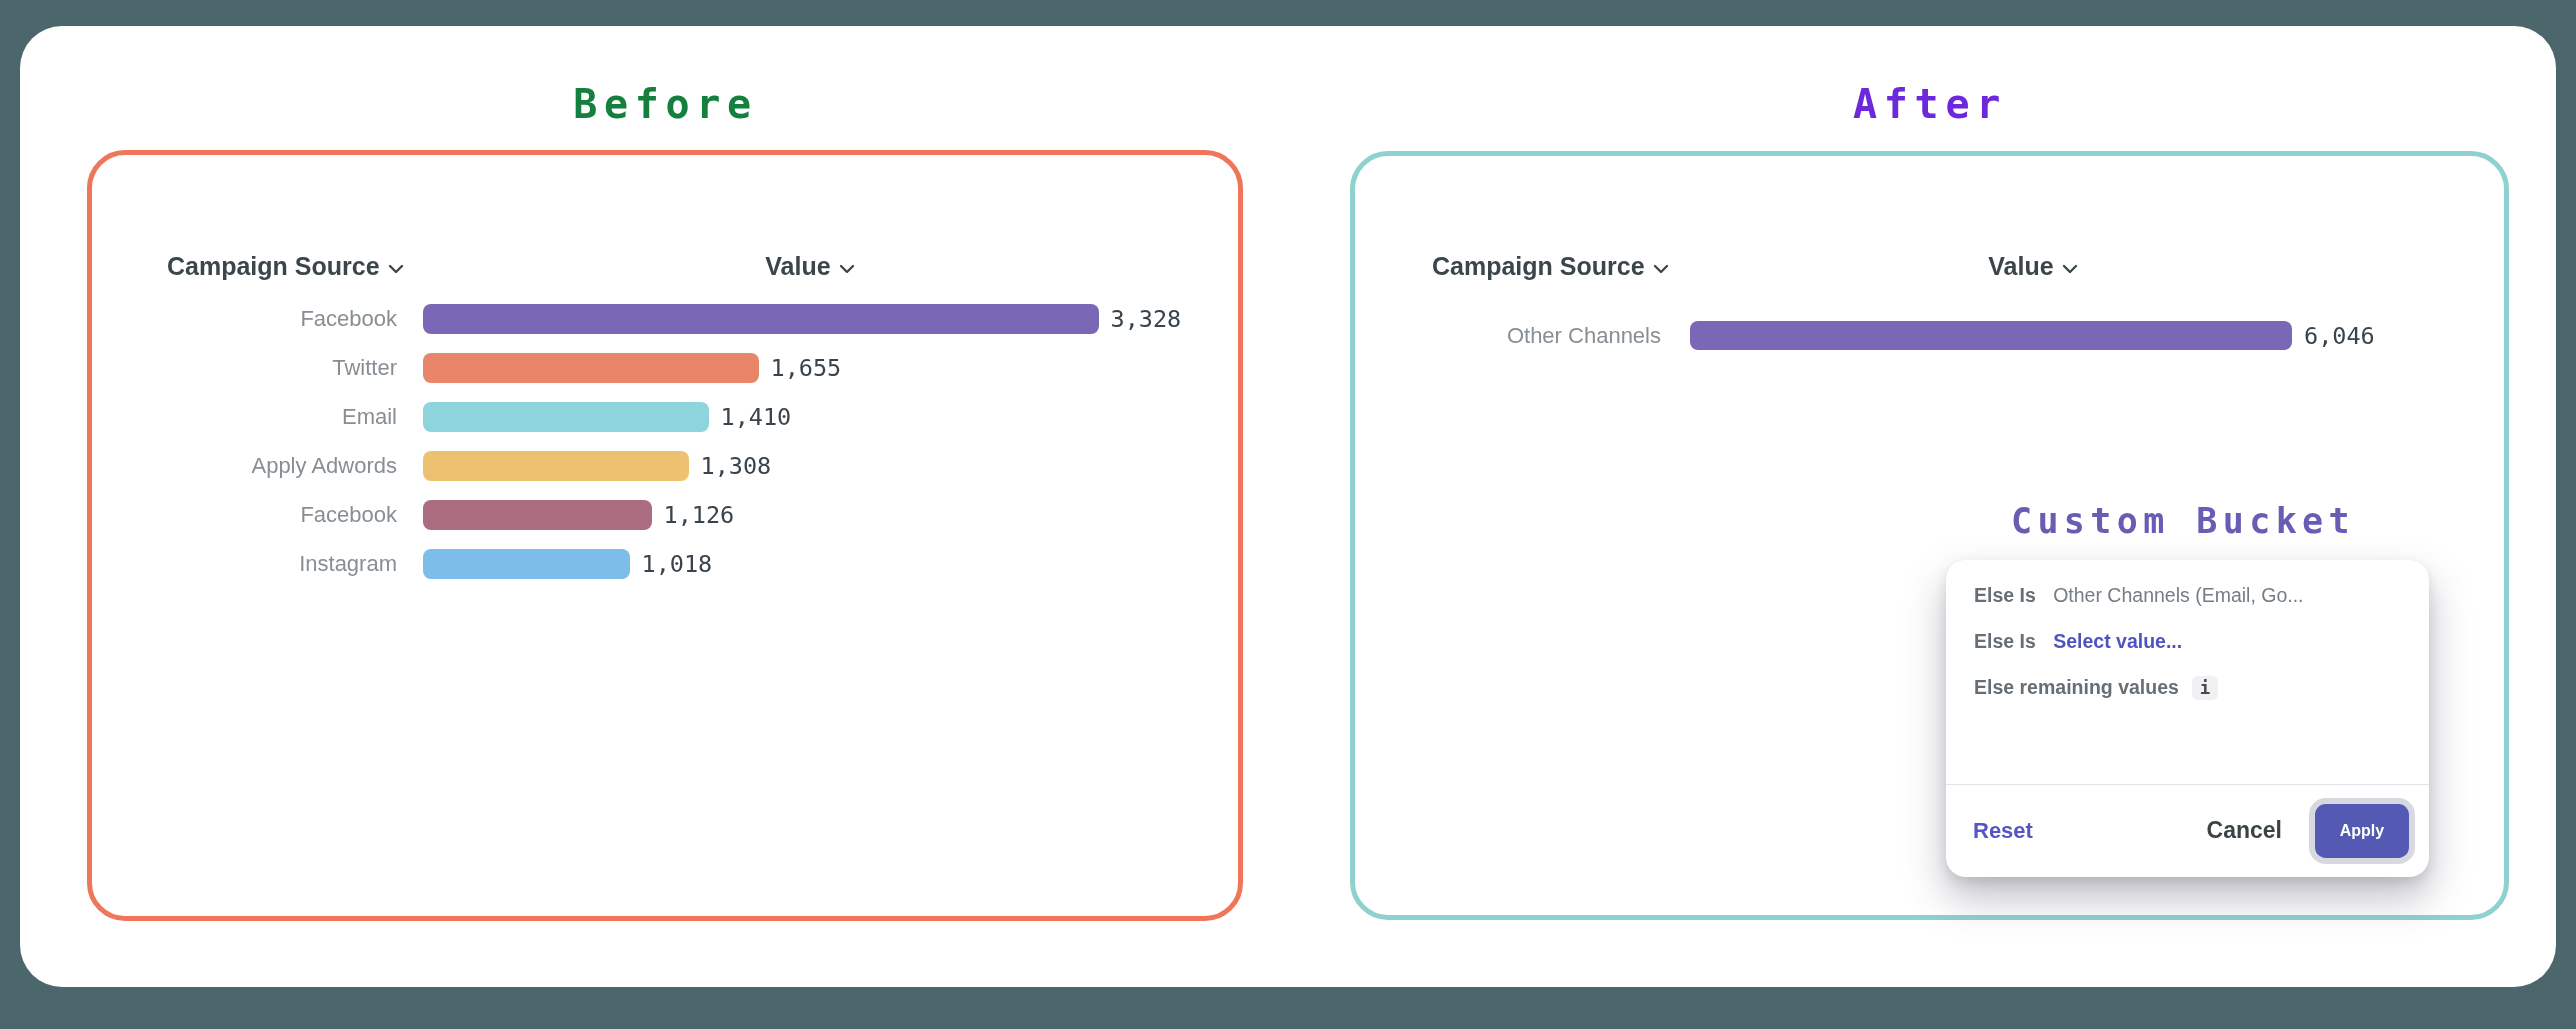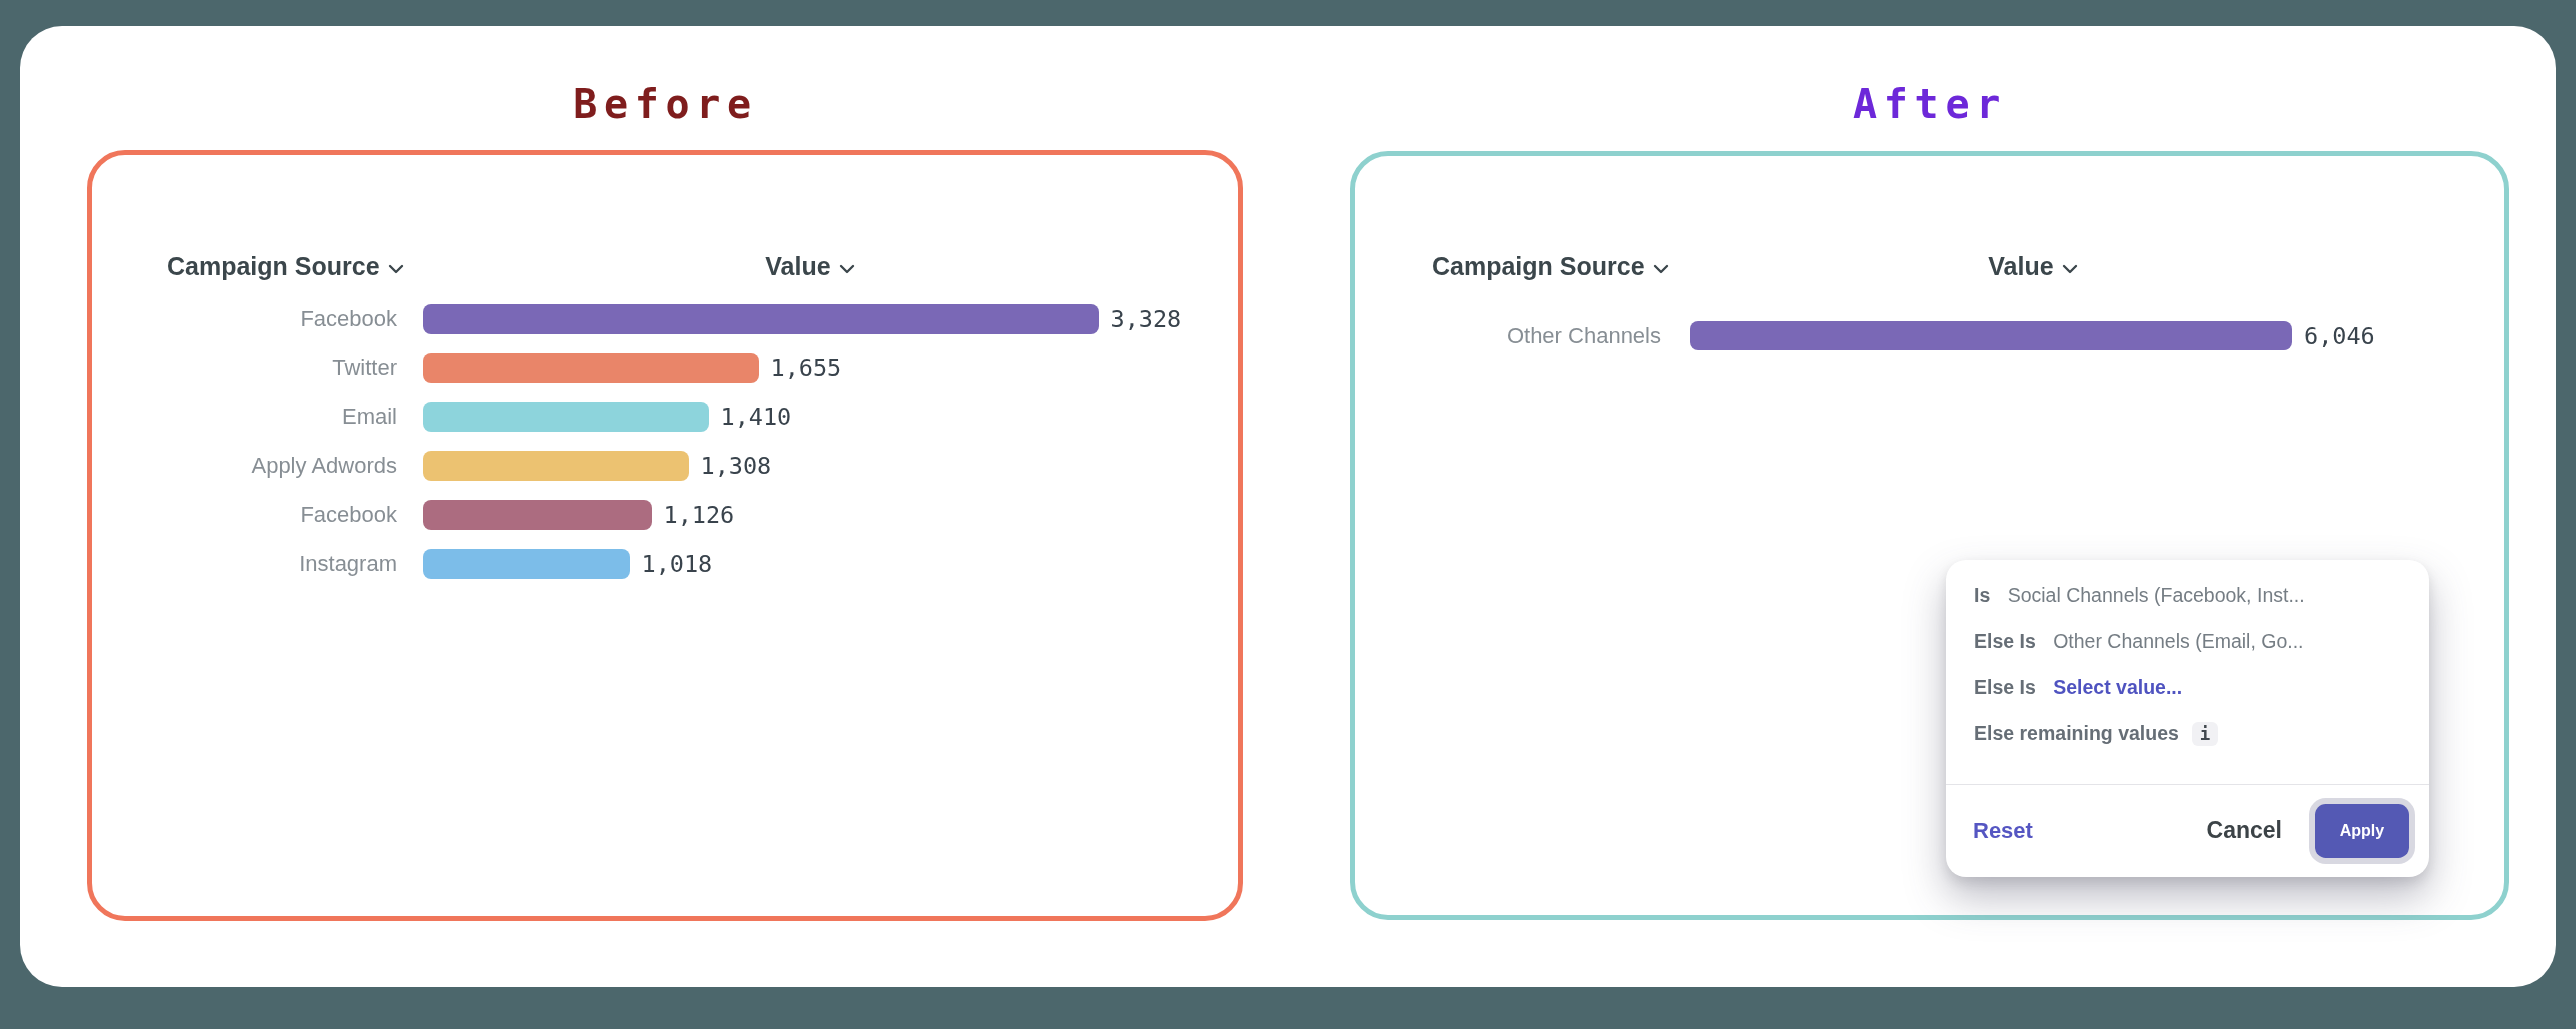--- a/index.html
+++ b/index.html
@@ -80,21 +80,21 @@
     background:#5459B4;color:#ffffff;font-size:16px;font-weight:600;
     font-family:"Liberation Sans",sans-serif;
     box-shadow:0 0 0 6px #D8D8E1;
   }
 </style>
 </head>
 <body>
 
 <div class="panel">
 
-  <div id="beforeTitle" class="section-title" style="color: #7f1d1d;">Before</div>
+  <div id="beforeTitle" class="section-title" style="color: #15803d;">Before</div>
 
   <div id="beforeBox" class="outline-box" style="border-color: rgb(240, 118, 91);">
     <div class="tbl-header" style="left:75px;top:97px;height:29.5px;">
       <span>Campaign Source</span>
       <span class="chev">
         <svg width="16" height="10.7" viewBox="0 0 24 16">
             <polyline points="3,3 12,12 21,3" fill="none" stroke="#3B464B" stroke-width="3.5" stroke-linecap="round" stroke-linejoin="round"></polyline>
           </svg>
       </span>
     </div>
@@ -161,27 +161,24 @@
     </div>
     <div id="afterTable" class="rows">
         <div class="bar-row">
           <div class="row-label">Other Channels</div>
           <div class="bar" style="background: rgb(122, 104, 182); width: 602px;"></div>
           <div class="bar-val">6,046</div>
         </div>
       </div>
   </div>
 
+  <div id="bucketTitle" style="color: rgb(103, 93, 181);">Custom Bucket</div>
 
   <div class="dialog">
     <div class="dialog-rows" id="bucketRows">
-        <div class="dlg-row">
-          <span class="dlg-label">Is</span>
-          <span class="dlg-value">Social Channels (Facebook, Inst...</span>
-        </div>
         <div class="dlg-row">
           <span class="dlg-label">Else Is</span>
           <span class="dlg-value">Other Channels (Email, Go...</span>
         </div>
         <div class="dlg-row">
           <span class="dlg-label">Else Is</span>
           <span class="dlg-link" style="color: rgb(79, 83, 192);">Select value...</span>
         </div>
         <div class="dlg-row">
           <span class="dlg-label">Else remaining values</span>

